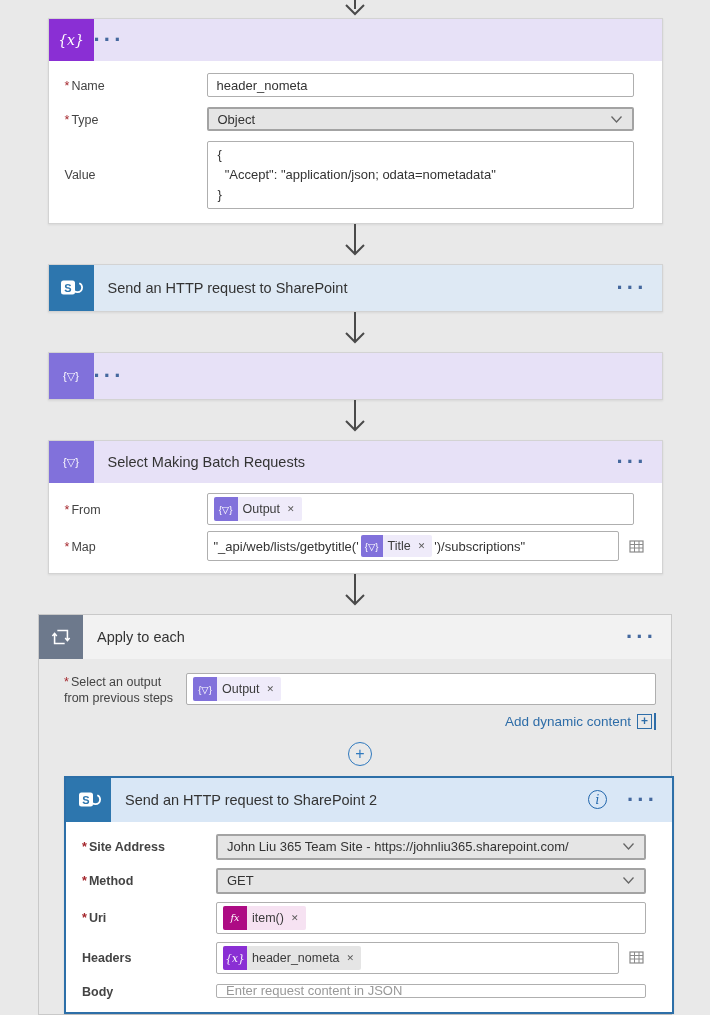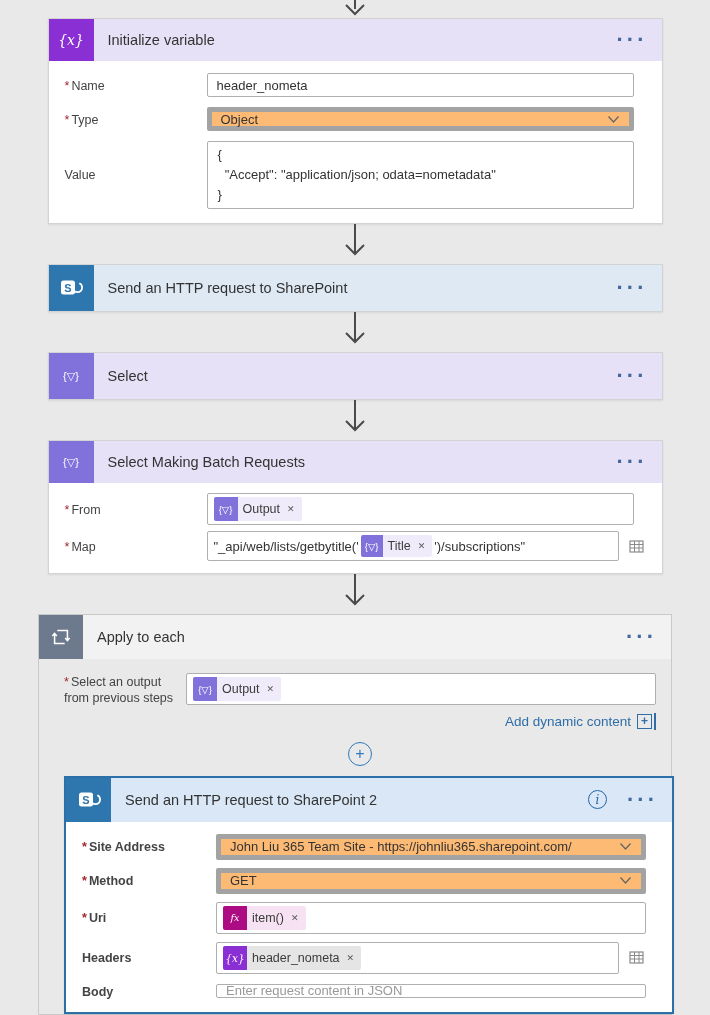--- a/index.html
+++ b/index.html
@@ -53,21 +53,21 @@
   .frow.top { align-items:flex-start; }
   .flabel { flex:0 0 142px; font-size:12.5px; color:#444; padding-top:2px; line-height:1.3; }
   .req { color:#A4262C; margin-right:2px; }
   .textfield {
     flex:1; height:24px; border:1px solid #AFAFAF; border-radius:2px;
     background:#fff; font-family:"Liberation Sans", sans-serif;
     font-size:13px; color:#333; padding:0 9px; outline:none; min-width:0;
   }
   .textfield::placeholder { color:#999; }
   .selectbox {
-    flex:1; height:24px; border:5px solid #a3a3a3; border-radius:2px; background:#fdba74;
+    flex:1; height:24px; border:2px solid #a3a3a3; border-radius:2px; background:#e5e5e5;
     display:flex; align-items:center; padding:0 9px; font-size:13px; cursor:pointer;
   }
   .selectbox .sel-val { flex:1; color:#333; white-space:nowrap; overflow:hidden; }
   .selectbox.tall { height:26px; }
   .jsonbox {
     flex:1; height:68px; border:1px solid #AFAFAF; border-radius:2px; background:#fff;
     font-size:13px; line-height:20px; padding:3px 10px; white-space:pre-wrap; cursor:text;
   }
   .tokenbox {
     flex:1; min-height:32px; border:1px solid #AFAFAF; border-radius:2px; background:#fff;
@@ -136,21 +136,20 @@
   <svg class="arrow" width="30" height="16">
     <line x1="15" y1="0" x2="15" y2="9" stroke="#4a4a4a" stroke-width="2"></line>
     <path d="M6 5 L15 14 L24 5" stroke="#4a4a4a" stroke-width="2" fill="none"></path>
   </svg>
 
   <section class="card" style="margin-top:2px;">
     <div class="card-header hdr-lavender">
       <div class="icon-tile tile-variable">
         <span style="font-style:italic; font-family:'DejaVu Serif',serif; font-size:14px;">{x}</span>
       </div>
-      <span class="card-title">Initialize variable</span>
       <span class="ellipsis">···</span>
     </div>
     <div class="card-body">
       <div class="frow">
         <span class="flabel"><span class="req">*</span><span>Name</span></span>
         <input class="textfield" value="header_nometa" style="">
       </div>
       <div class="frow">
         <span class="flabel"><span class="req">*</span><span>Type</span></span>
         <div class="selectbox">
@@ -191,21 +190,20 @@
   <svg class="arrow" width="30" height="40">
     <line x1="15" y1="0" x2="15" y2="29" stroke="#4a4a4a" stroke-width="2"></line>
     <path d="M6 21 L15 30 L24 21" stroke="#4a4a4a" stroke-width="2" fill="none"></path>
   </svg>
 
   <section class="card collapsed">
     <div class="card-header hdr-lavender">
       <div class="icon-tile tile-select">
         <span style="font-size:11px;">{▽}</span>
       </div>
-      <span class="card-title">Select</span>
       <span class="ellipsis">···</span>
     </div>
   </section>
 
   <svg class="arrow" width="30" height="40">
     <line x1="15" y1="0" x2="15" y2="29" stroke="#4a4a4a" stroke-width="2"></line>
     <path d="M6 21 L15 30 L24 21" stroke="#4a4a4a" stroke-width="2" fill="none"></path>
   </svg>
 
   <section class="card">

